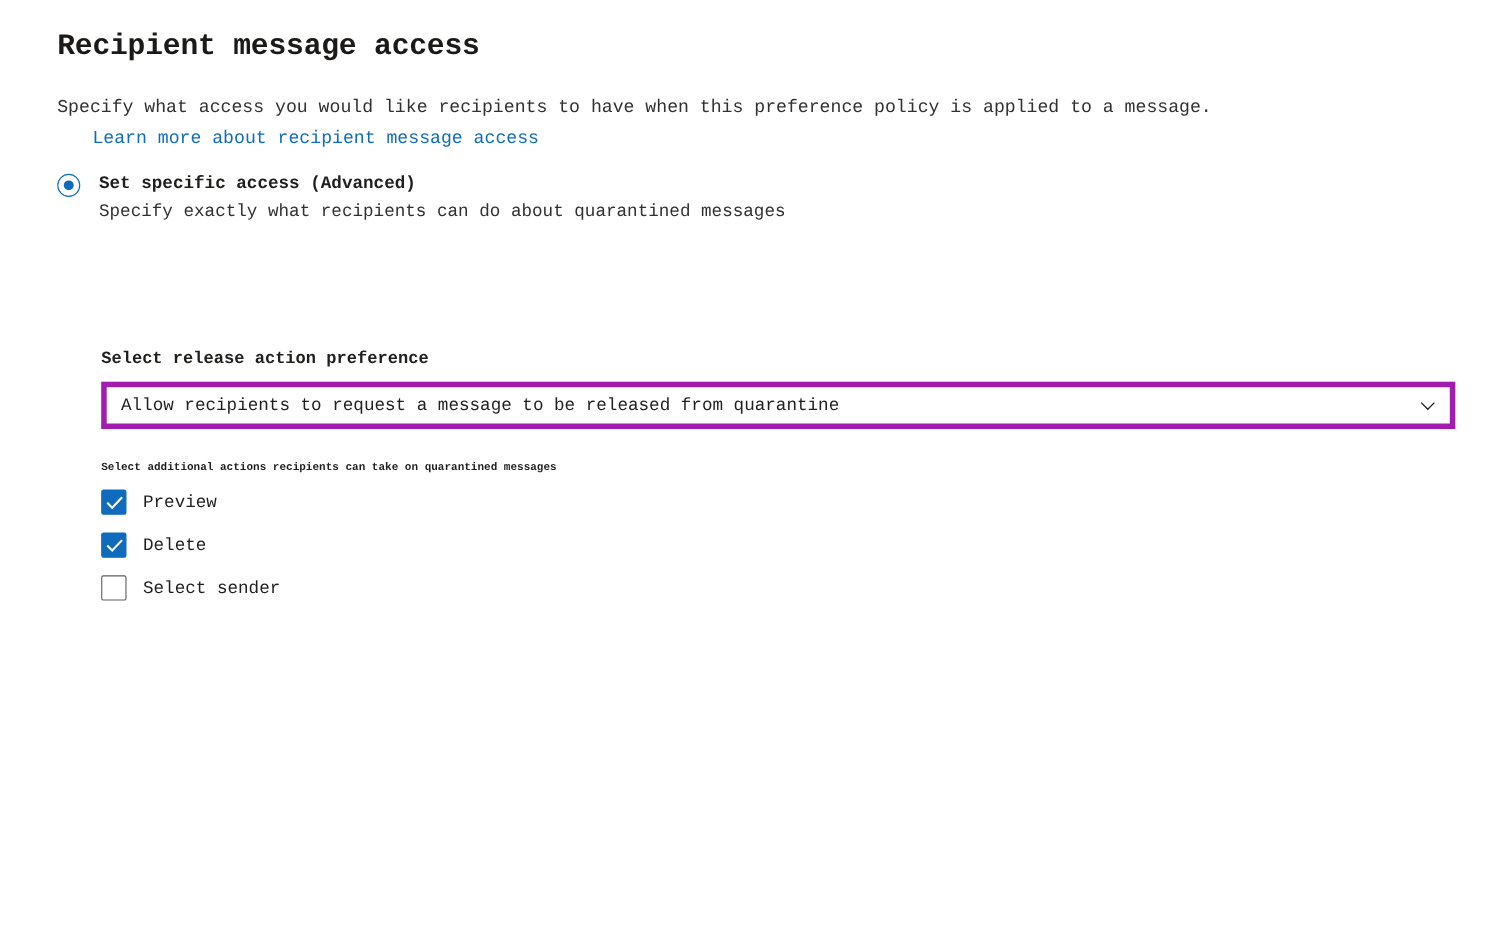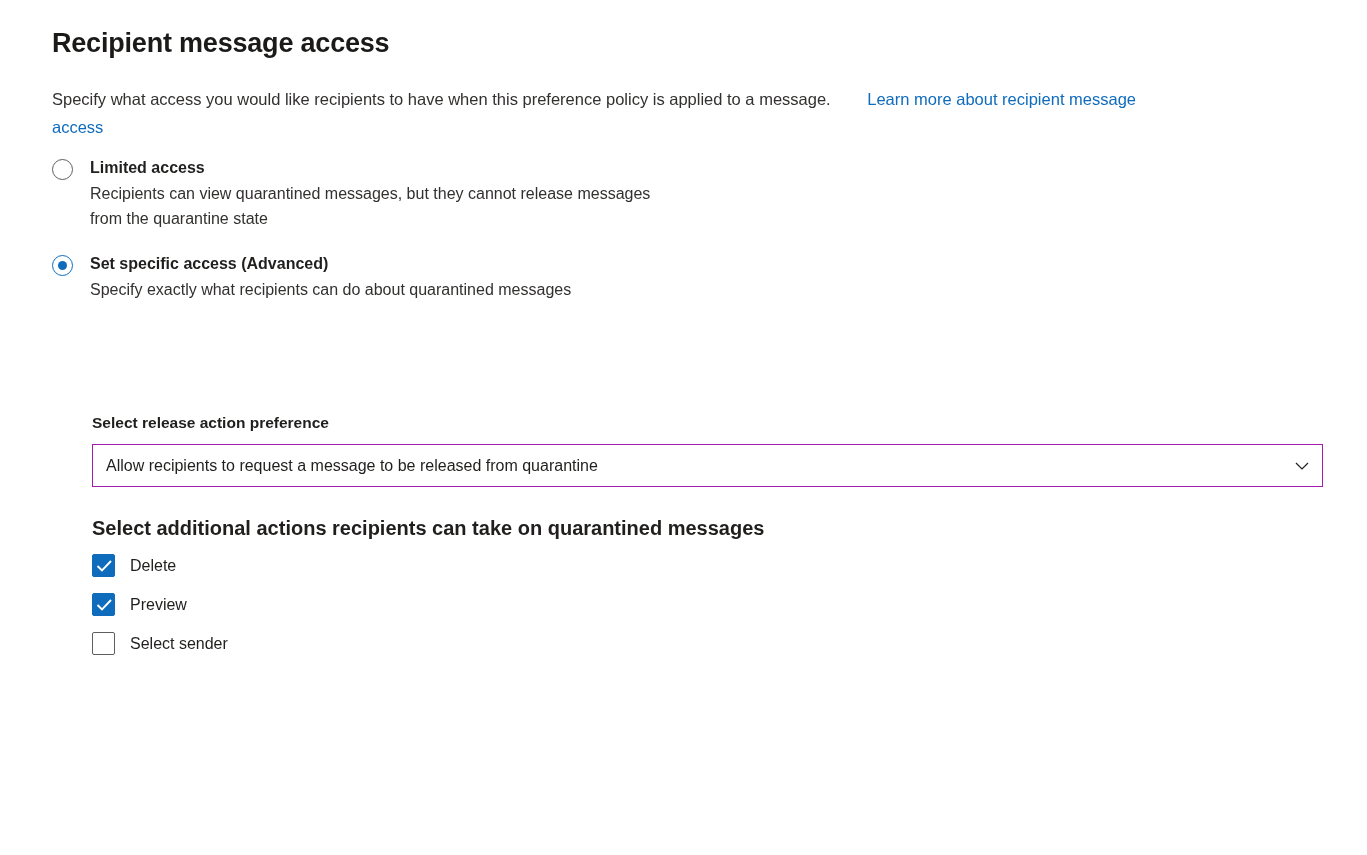--- a/index.html
+++ b/index.html
@@ -13,20 +13,21 @@
     font-family: "Liberation Sans", sans-serif;
     color: #201f1e;
     overflow: hidden;
   }
   .page {
     position: relative;
     width: 1186px;
     height: 855px;
     box-sizing: border-box;
     padding: 28px 48px 0 52px;
+    font-family: Liberation Mono, monospace;
   }
   .page-title {
     font-size: 27px;
     font-weight: bold;
     letter-spacing: -0.2px;
     color: #1b1a19;
     margin: 0 0 26px 0;
   }
   .intro {
     font-size: 16.5px;
@@ -108,41 +109,41 @@
   .sub-label {
     font-size: 15.5px;
     font-weight: bold;
     color: #201f1e;
     margin-bottom: 12px;
   }
   .dropdown {
     width: 1231px;
     height: 43px;
     box-sizing: border-box;
-    border: 1px solid #a21caf;
+    border: 5px solid #a21caf;
     background: #ffffff;
     display: flex;
     align-items: center;
     justify-content: space-between;
     padding: 0 12px 0 13px;
     cursor: pointer;
   }
   .dropdown-value {
     font-size: 16px;
     color: #201f1e;
   }
   .chevron {
     width: 16px;
     height: 16px;
     display: block;
     flex: 0 0 auto;
   }
   .chevron svg { display: block; }
   .sub-label2 {
-    font-size: 20px;
+    font-size: 10px;
     font-weight: bold;
     color: #201f1e;
     margin-top: 30px;
     margin-bottom: 14px;
   }
   .check-row {
     display: flex;
     align-items: center;
     margin-bottom: 16px;
   }
@@ -178,28 +179,20 @@
 
   <h1 class="page-title">Recipient message access</h1>
 
   <p class="intro">
     <span>Specify what access you would like recipients to have when this preference policy is applied to a message. </span><a href="#">Learn more about recipient message access</a>
   </p>
 
 
   <div class="radio-group">
 
-    <div class="radio-row">
-      <span class="radio-mark"></span>
-      <span class="radio-text">
-        <span class="radio-title">Limited access</span>
-        <span class="radio-desc" style="display:block;">Recipients can view quarantined messages, but they cannot release messages
-from the quarantine state</span>
-      </span>
-    </div>
 
     <div class="radio-row">
       <span class="radio-mark checked"></span>
       <span class="radio-text">
         <span class="radio-title">Set specific access (Advanced)</span>
         <span class="radio-desc" style="display:block;">Specify exactly what recipients can do about quarantined messages</span>
       </span>
     </div>
 
   </div>
@@ -218,30 +211,30 @@
     </div>
 
     <div class="sub-label2">Select additional actions recipients can take on quarantined messages</div>
 
     <div class="check-row">
       <span class="checkbox checked">
         <svg width="17" height="15" viewBox="0 0 17 15" aria-hidden="true">
           <path d="M1.5 7 L6 11.5 L15 2" fill="none" stroke="#ffffff" stroke-width="1.9"></path>
         </svg>
       </span>
-      <span class="check-label">Delete</span>
+      <span class="check-label">Preview</span>
     </div>
 
     <div class="check-row">
       <span class="checkbox checked">
         <svg width="17" height="15" viewBox="0 0 17 15" aria-hidden="true">
           <path d="M1.5 7 L6 11.5 L15 2" fill="none" stroke="#ffffff" stroke-width="1.9"></path>
         </svg>
       </span>
-      <span class="check-label">Preview</span>
+      <span class="check-label">Delete</span>
     </div>
 
     <div class="check-row">
       <span class="checkbox"></span>
       <span class="check-label">Select sender</span>
     </div>
 
   </div>
 
 </div>

